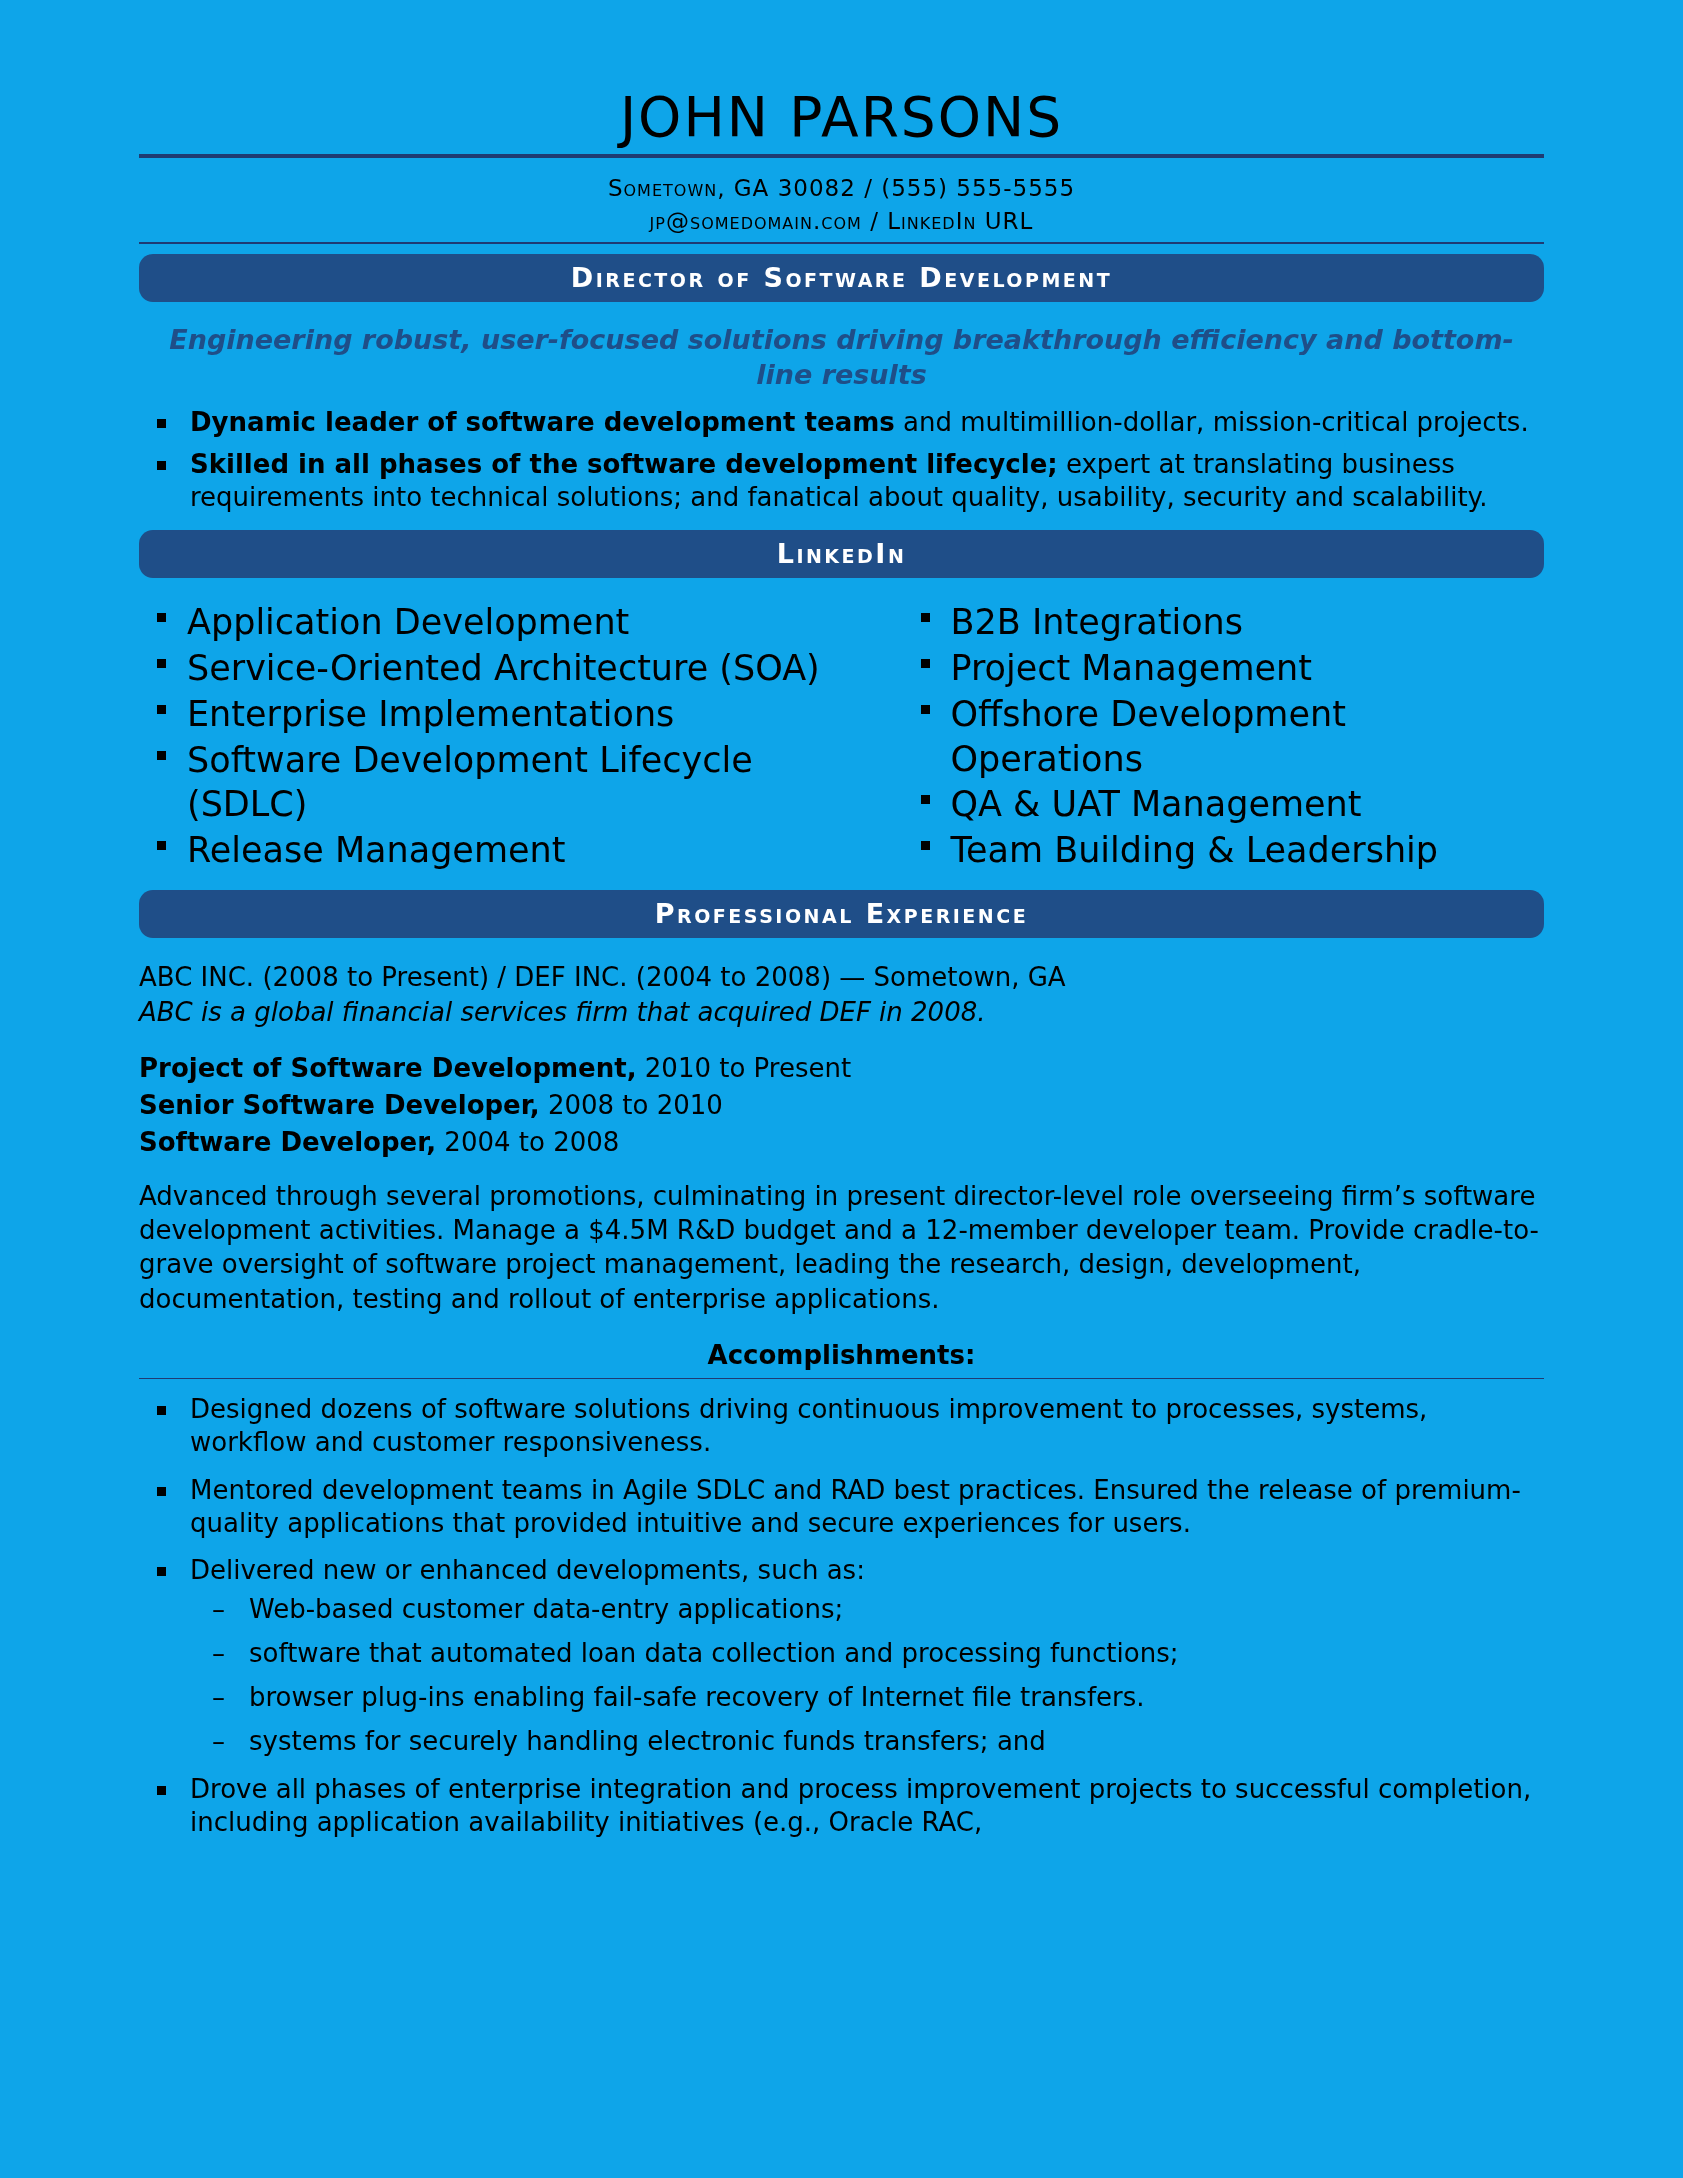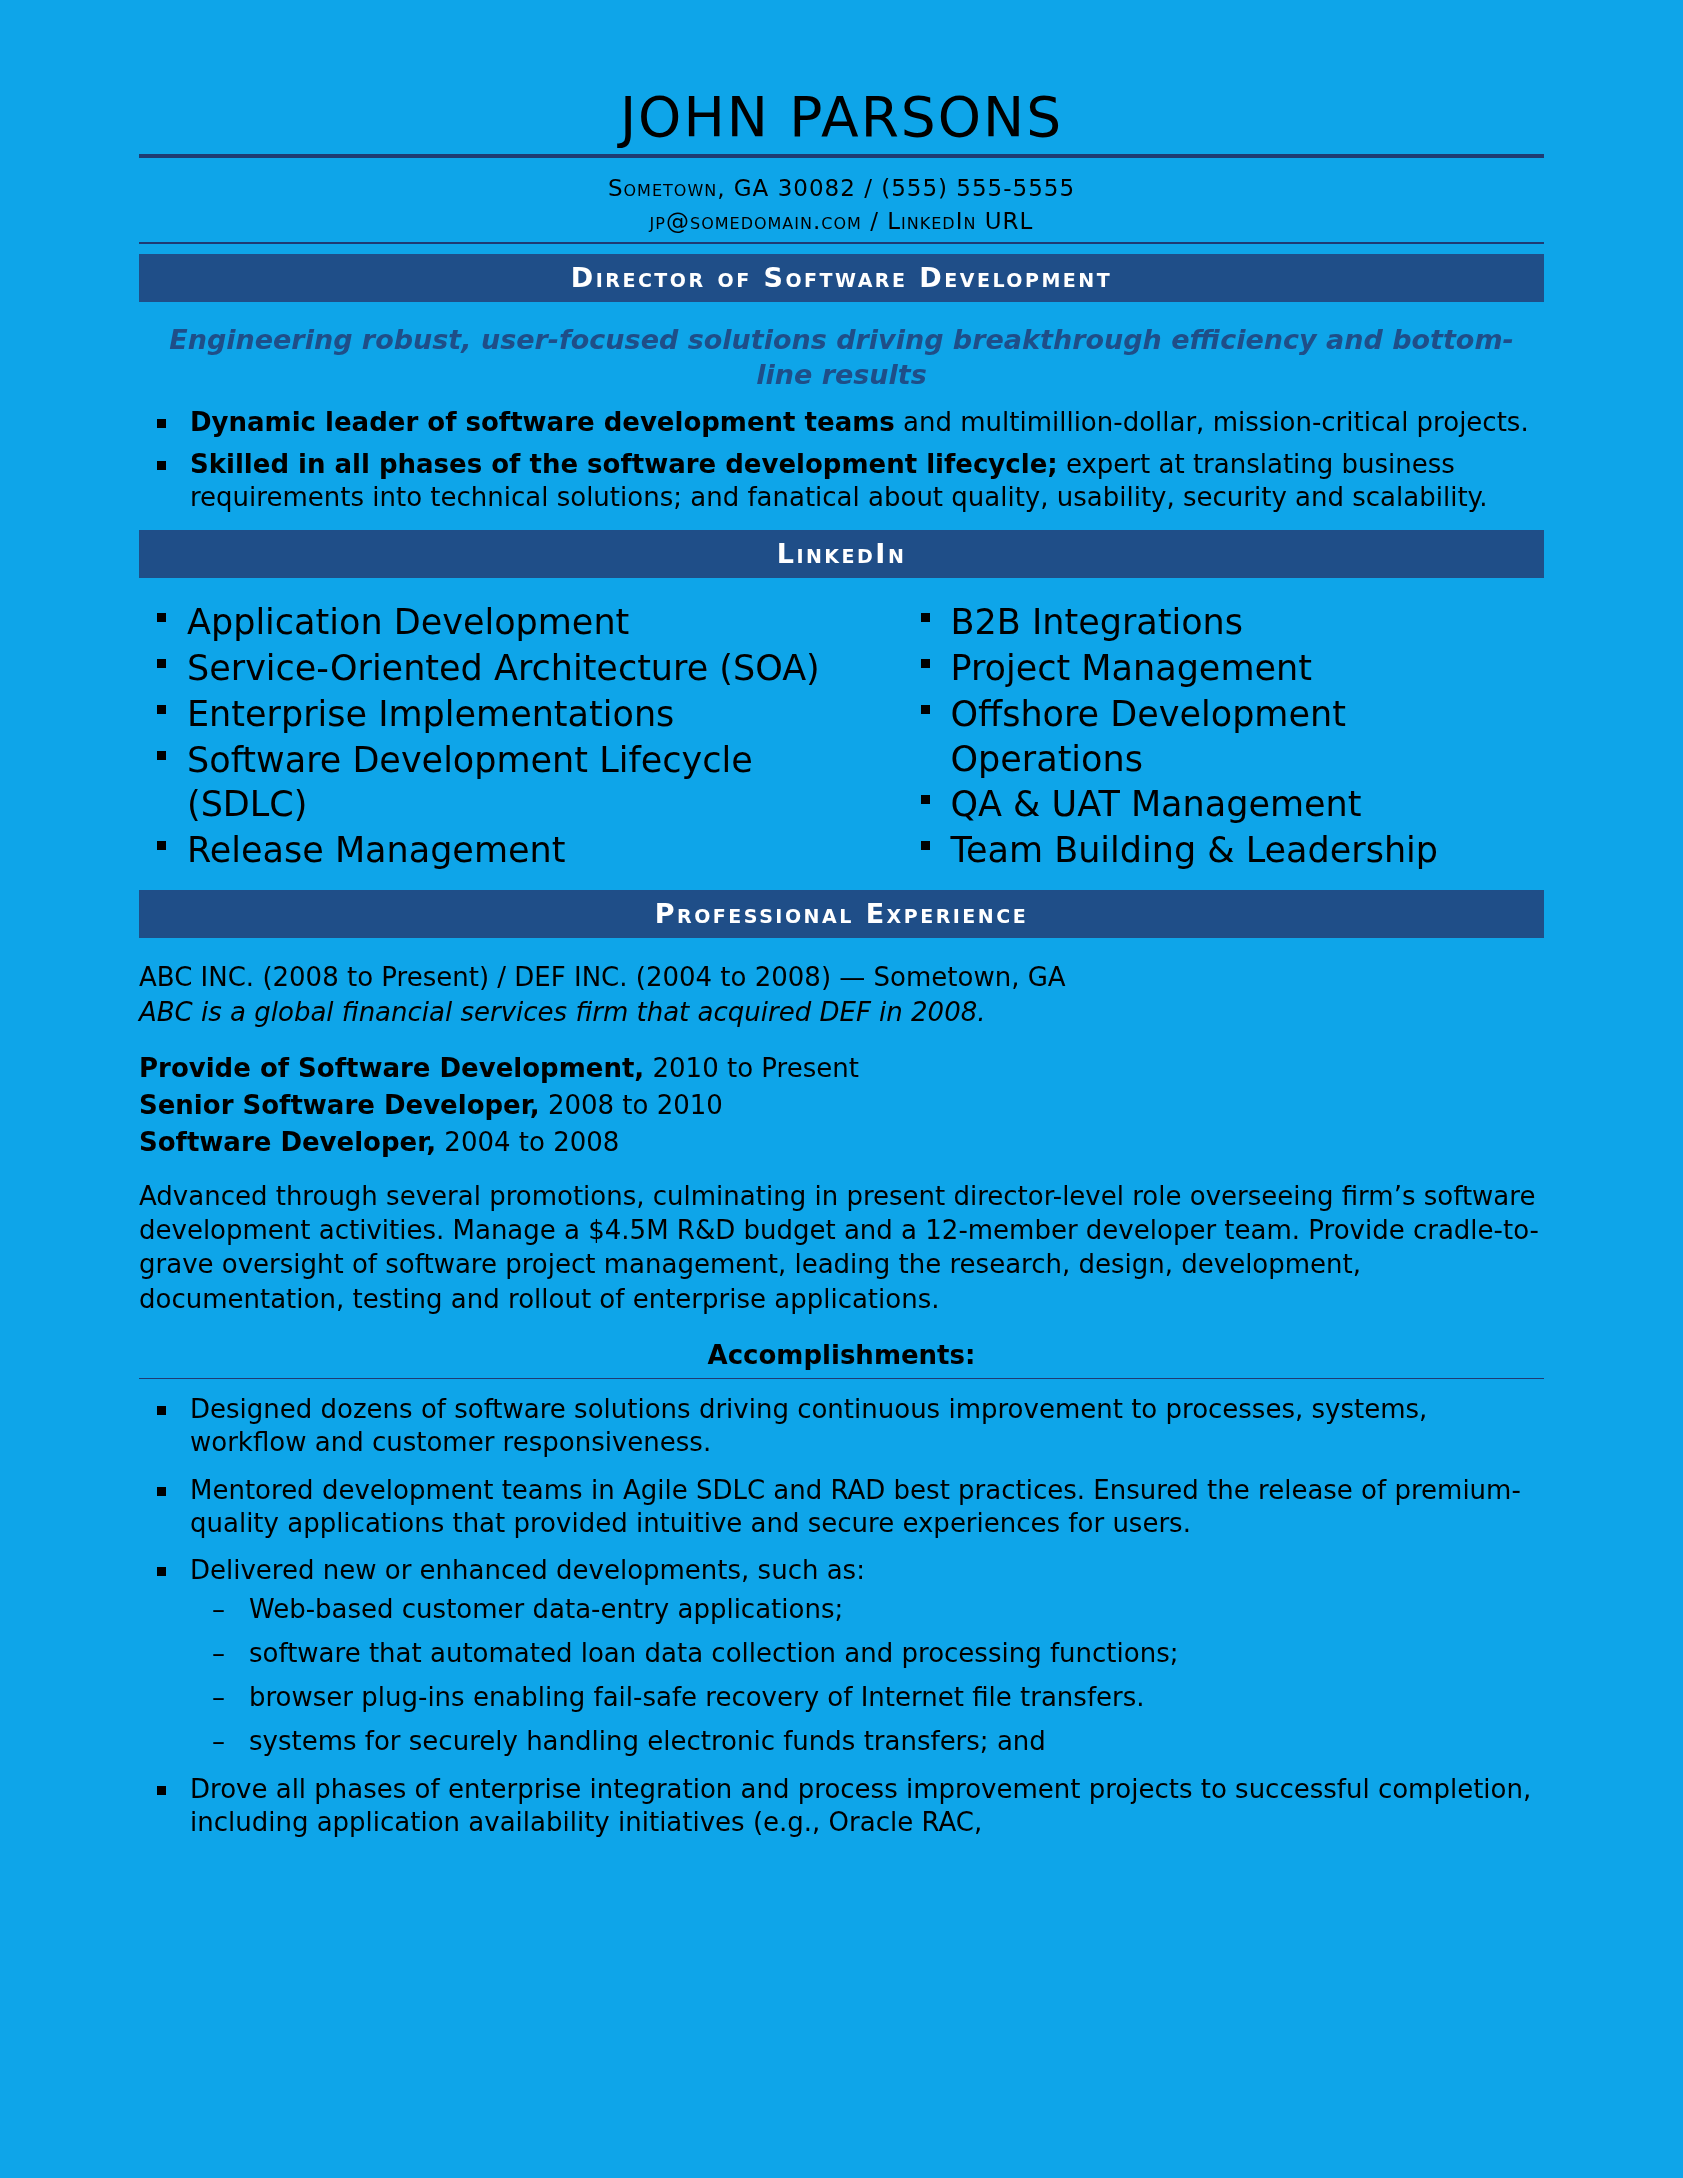--- a/index.html
+++ b/index.html
@@ -53,20 +53,21 @@
   .section-bar {
     background: #1f4e88;
     color: #ffffff;
     text-align: center;
     font-size: 27px;
     font-weight: bold;
     letter-spacing: 2.5px;
     font-variant: small-caps;
     padding: 8px 0 9px 0;
     margin-top: 16px;
+    border-radius: 14px;
   }
   .bar-spacer-top { margin-top: 10px; }
   .tagline {
     text-align: center;
     color: #1f4e88;
     font-weight: bold;
     font-style: italic;
     font-size: 27px;
     line-height: 1.3;
     margin: 20px 30px 14px 30px;
@@ -214,21 +215,21 @@
     </div>
   </div>
 
   <div class="section-bar">Professional Experience</div>
 
   <div class="job-head">ABC INC. (2008 to Present) / DEF INC. (2004 to 2008) — Sometown, GA</div>
   <div class="job-sub">ABC is a global financial services firm that acquired DEF in 2008.</div>
 
   <div class="titles">
     <div>
-      <span class="b">Provide of Software Development,</span><span> 2010 to Present</span>
+      <span class="b">Project of Software Development,</span><span> 2010 to Present</span>
     </div>
     <div>
       <span class="b">Senior Software Developer,</span><span> 2008 to 2010</span>
     </div>
     <div>
       <span class="b">Software Developer,</span><span> 2004 to 2008</span>
     </div>
   </div>
 
   <div class="para">Advanced through several promotions, culminating in present director-level role overseeing firm’s software development activities. Manage a $4.5M R&amp;D budget and a 12-member developer team. Provide cradle-to-grave oversight of software project management, leading the research, design, development, documentation, testing and rollout of enterprise applications.</div>

